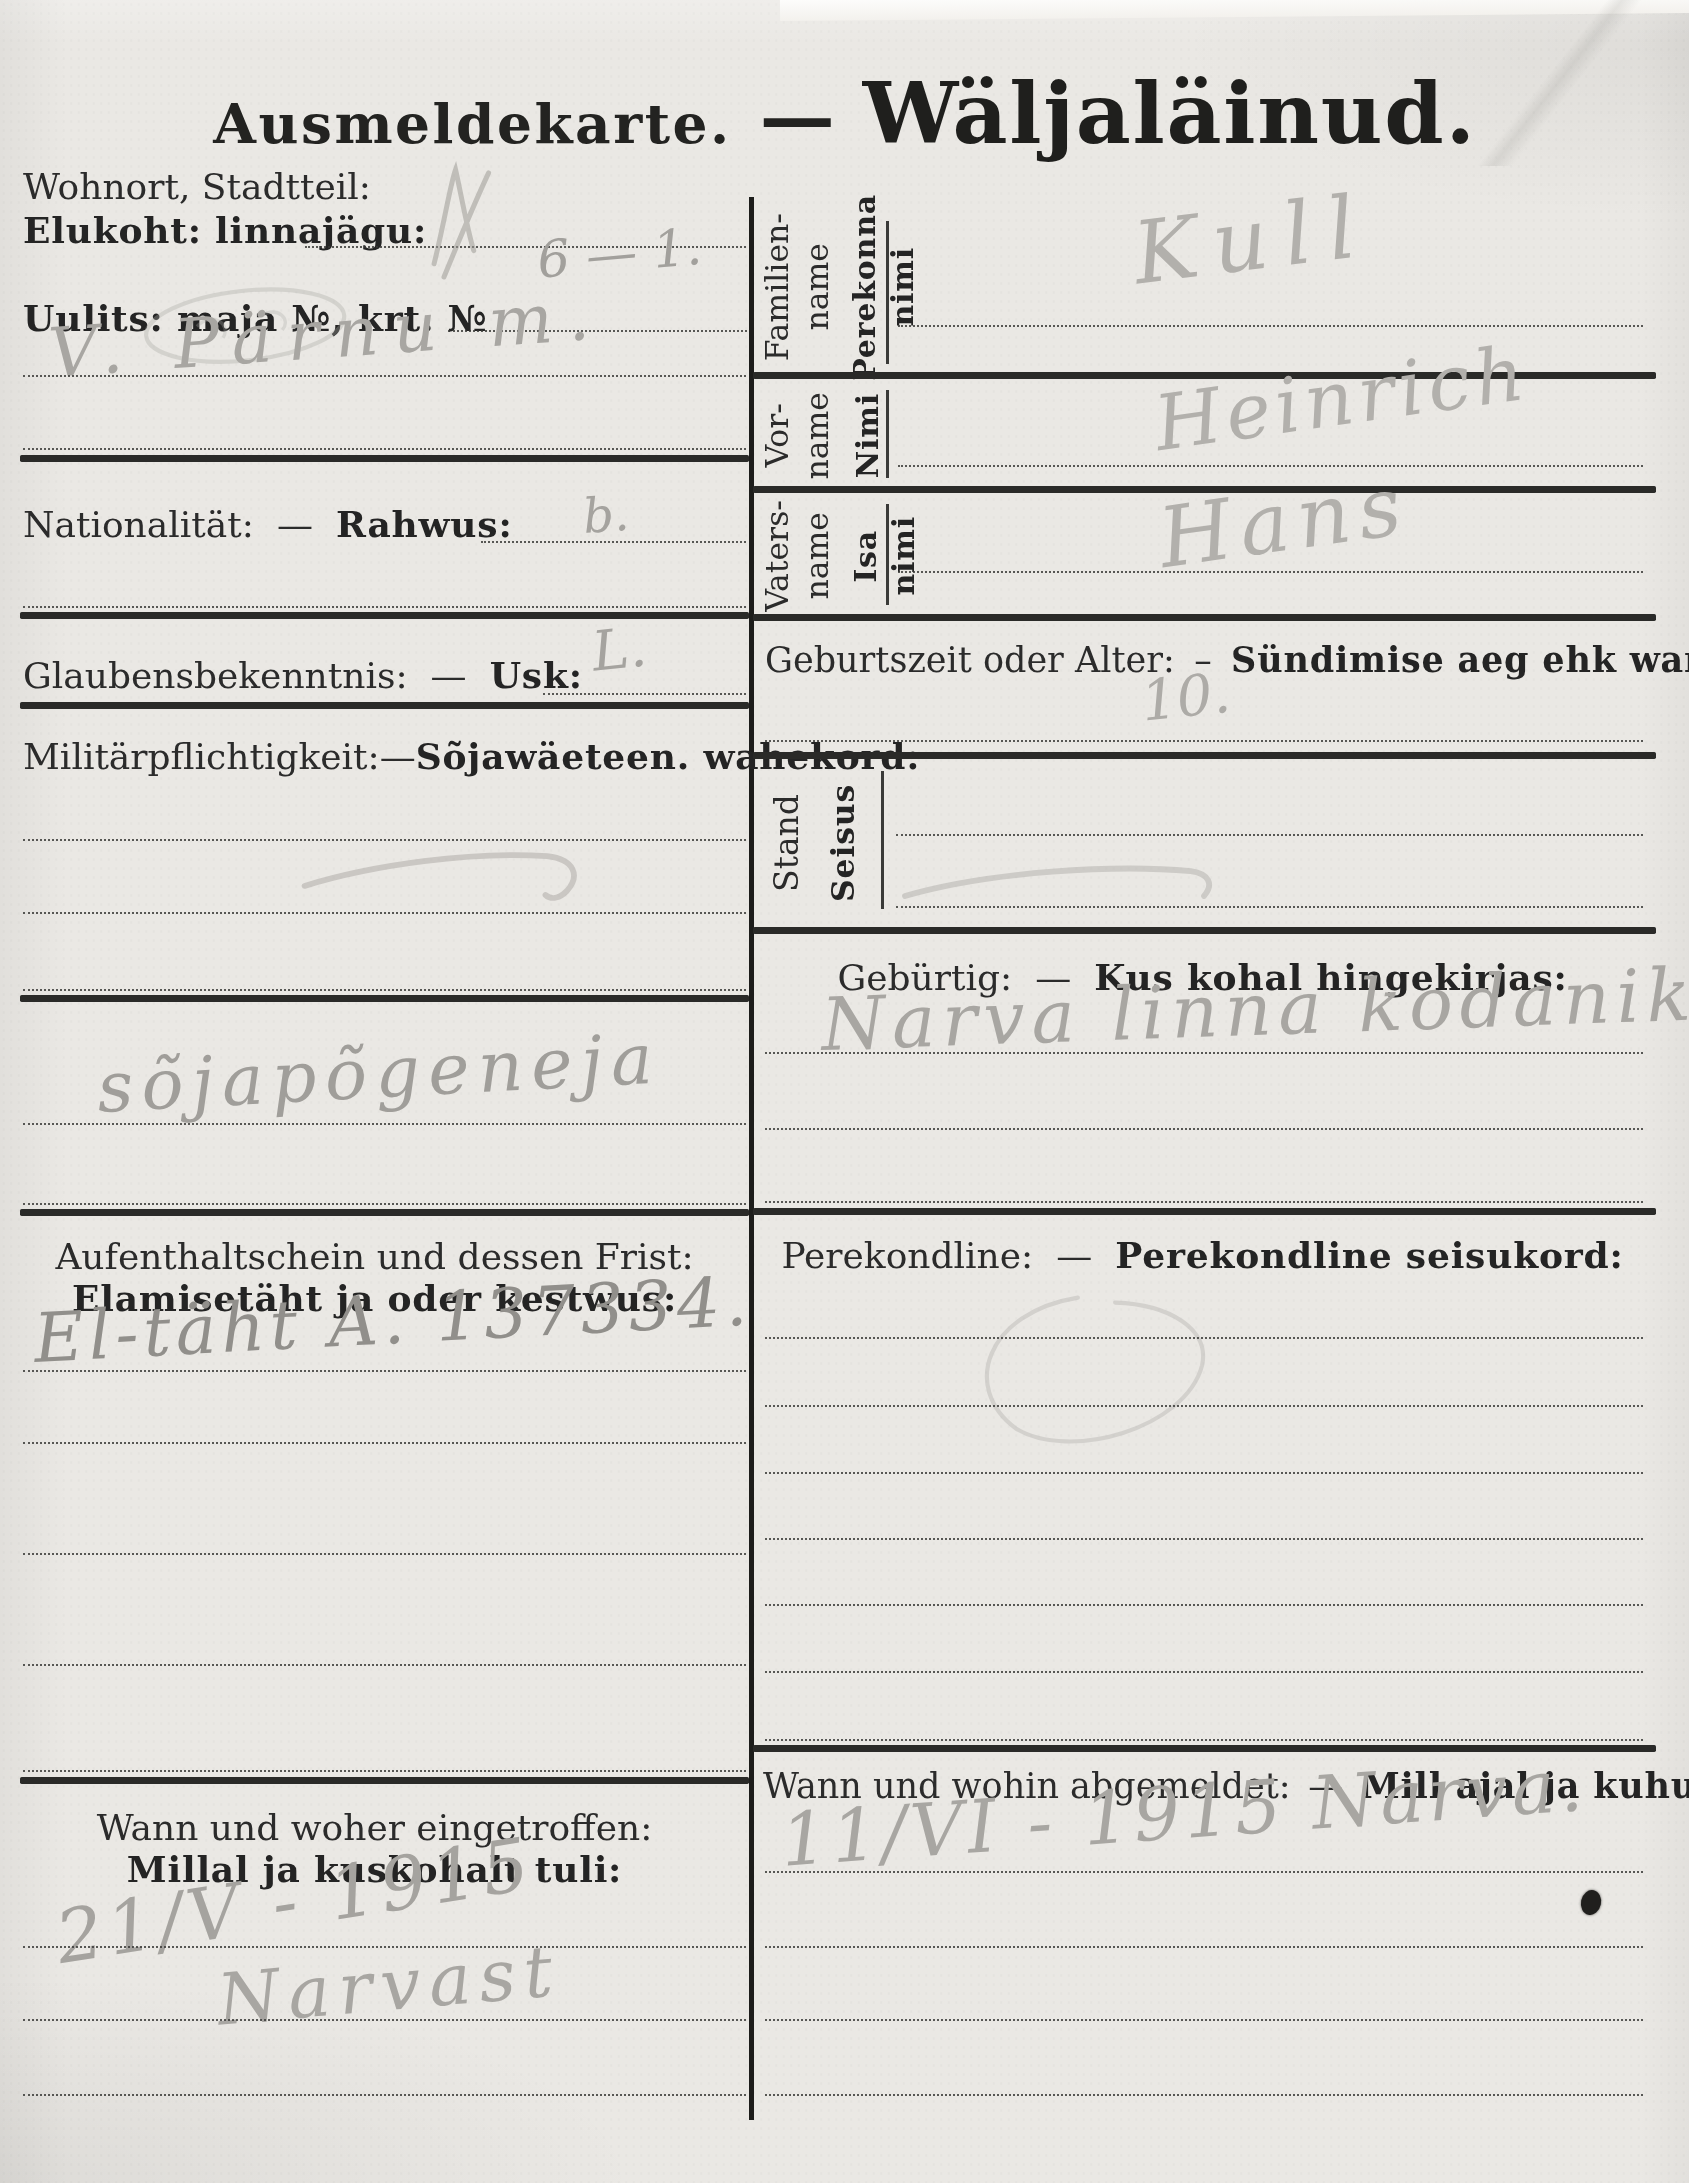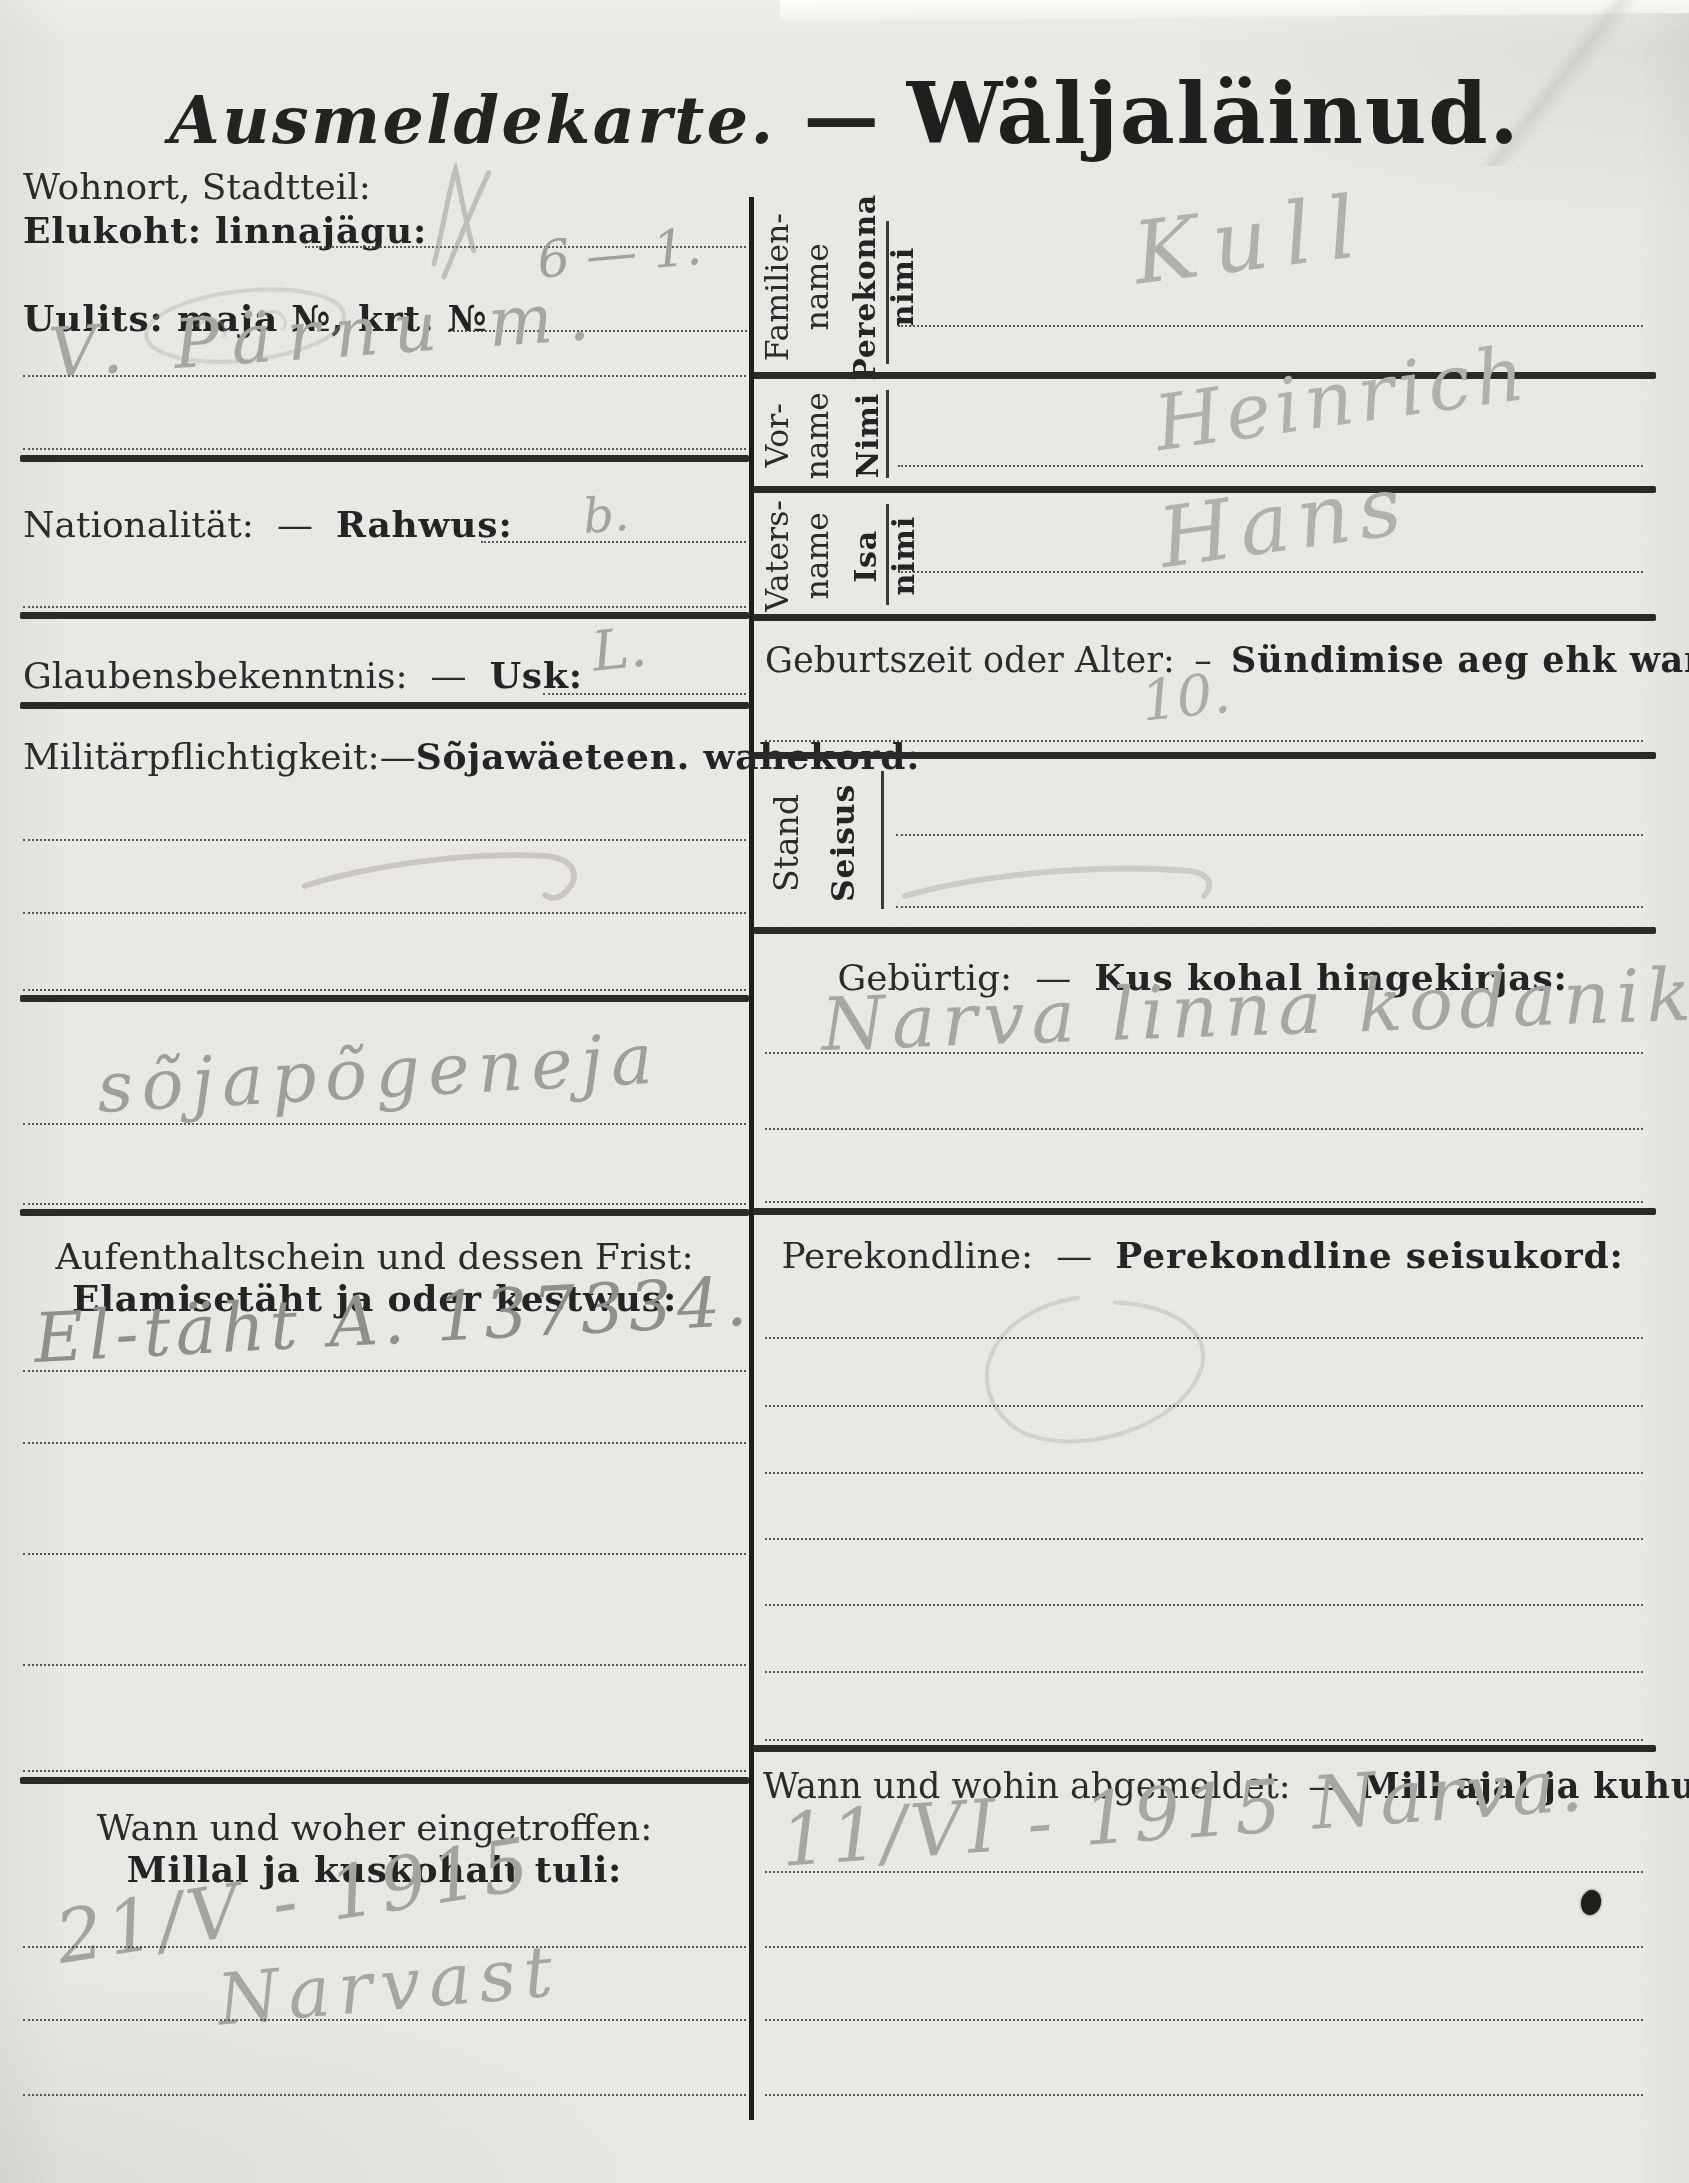--- a/index.html
+++ b/index.html
@@ -24,21 +24,21 @@
   .hw{position:absolute;font-family:"DejaVu Serif",serif;font-style:italic;white-space:nowrap;transform-origin:left top;}
   .dot{position:absolute;height:0;border-top:2.5px dotted rgba(55,55,52,.82);}
   .rule{position:absolute;height:6.6px;background:#2a2a28;border-radius:1.7px;}
   .vdiv{position:absolute;width:5px;background:#1d1d1b;}
   .vr{position:absolute;width:2.5px;background:#3a3a38;}
   .rot{position:absolute;display:flex;gap:6.6px;align-items:center;}
   .vtext{writing-mode:vertical-rl;transform:rotate(180deg);white-space:nowrap;line-height:1.05;}
   .mark{position:absolute;}
   .inkdot{position:absolute;width:20px;height:25px;background:#201f1d;border-radius:50%;transform:rotate(12deg);box-shadow:0 0 2.5px rgba(32,31,29,.8);}
   .title-row{position:absolute;left:0;right:0;top:63px;display:flex;justify-content:center;align-items:baseline;gap:28px;}
-  .title-de{font-size:65px;font-weight:700;letter-spacing:2.5px;color:#232321;font-style:italic;}
+  .title-de{font-size:55px;font-weight:700;letter-spacing:2.5px;color:#232321;}
   .title-sep{font-size:75px;font-weight:700;color:#232321;}
   .title-et{font-size:85px;font-weight:800;letter-spacing:1.7px;color:#1f1f1d;}
 </style>
 </head>
 <body>
 
 <div class="stage">
   <div class="vignette"></div>
   <div class="edge-top"></div>
   <div class="crease"></div>

